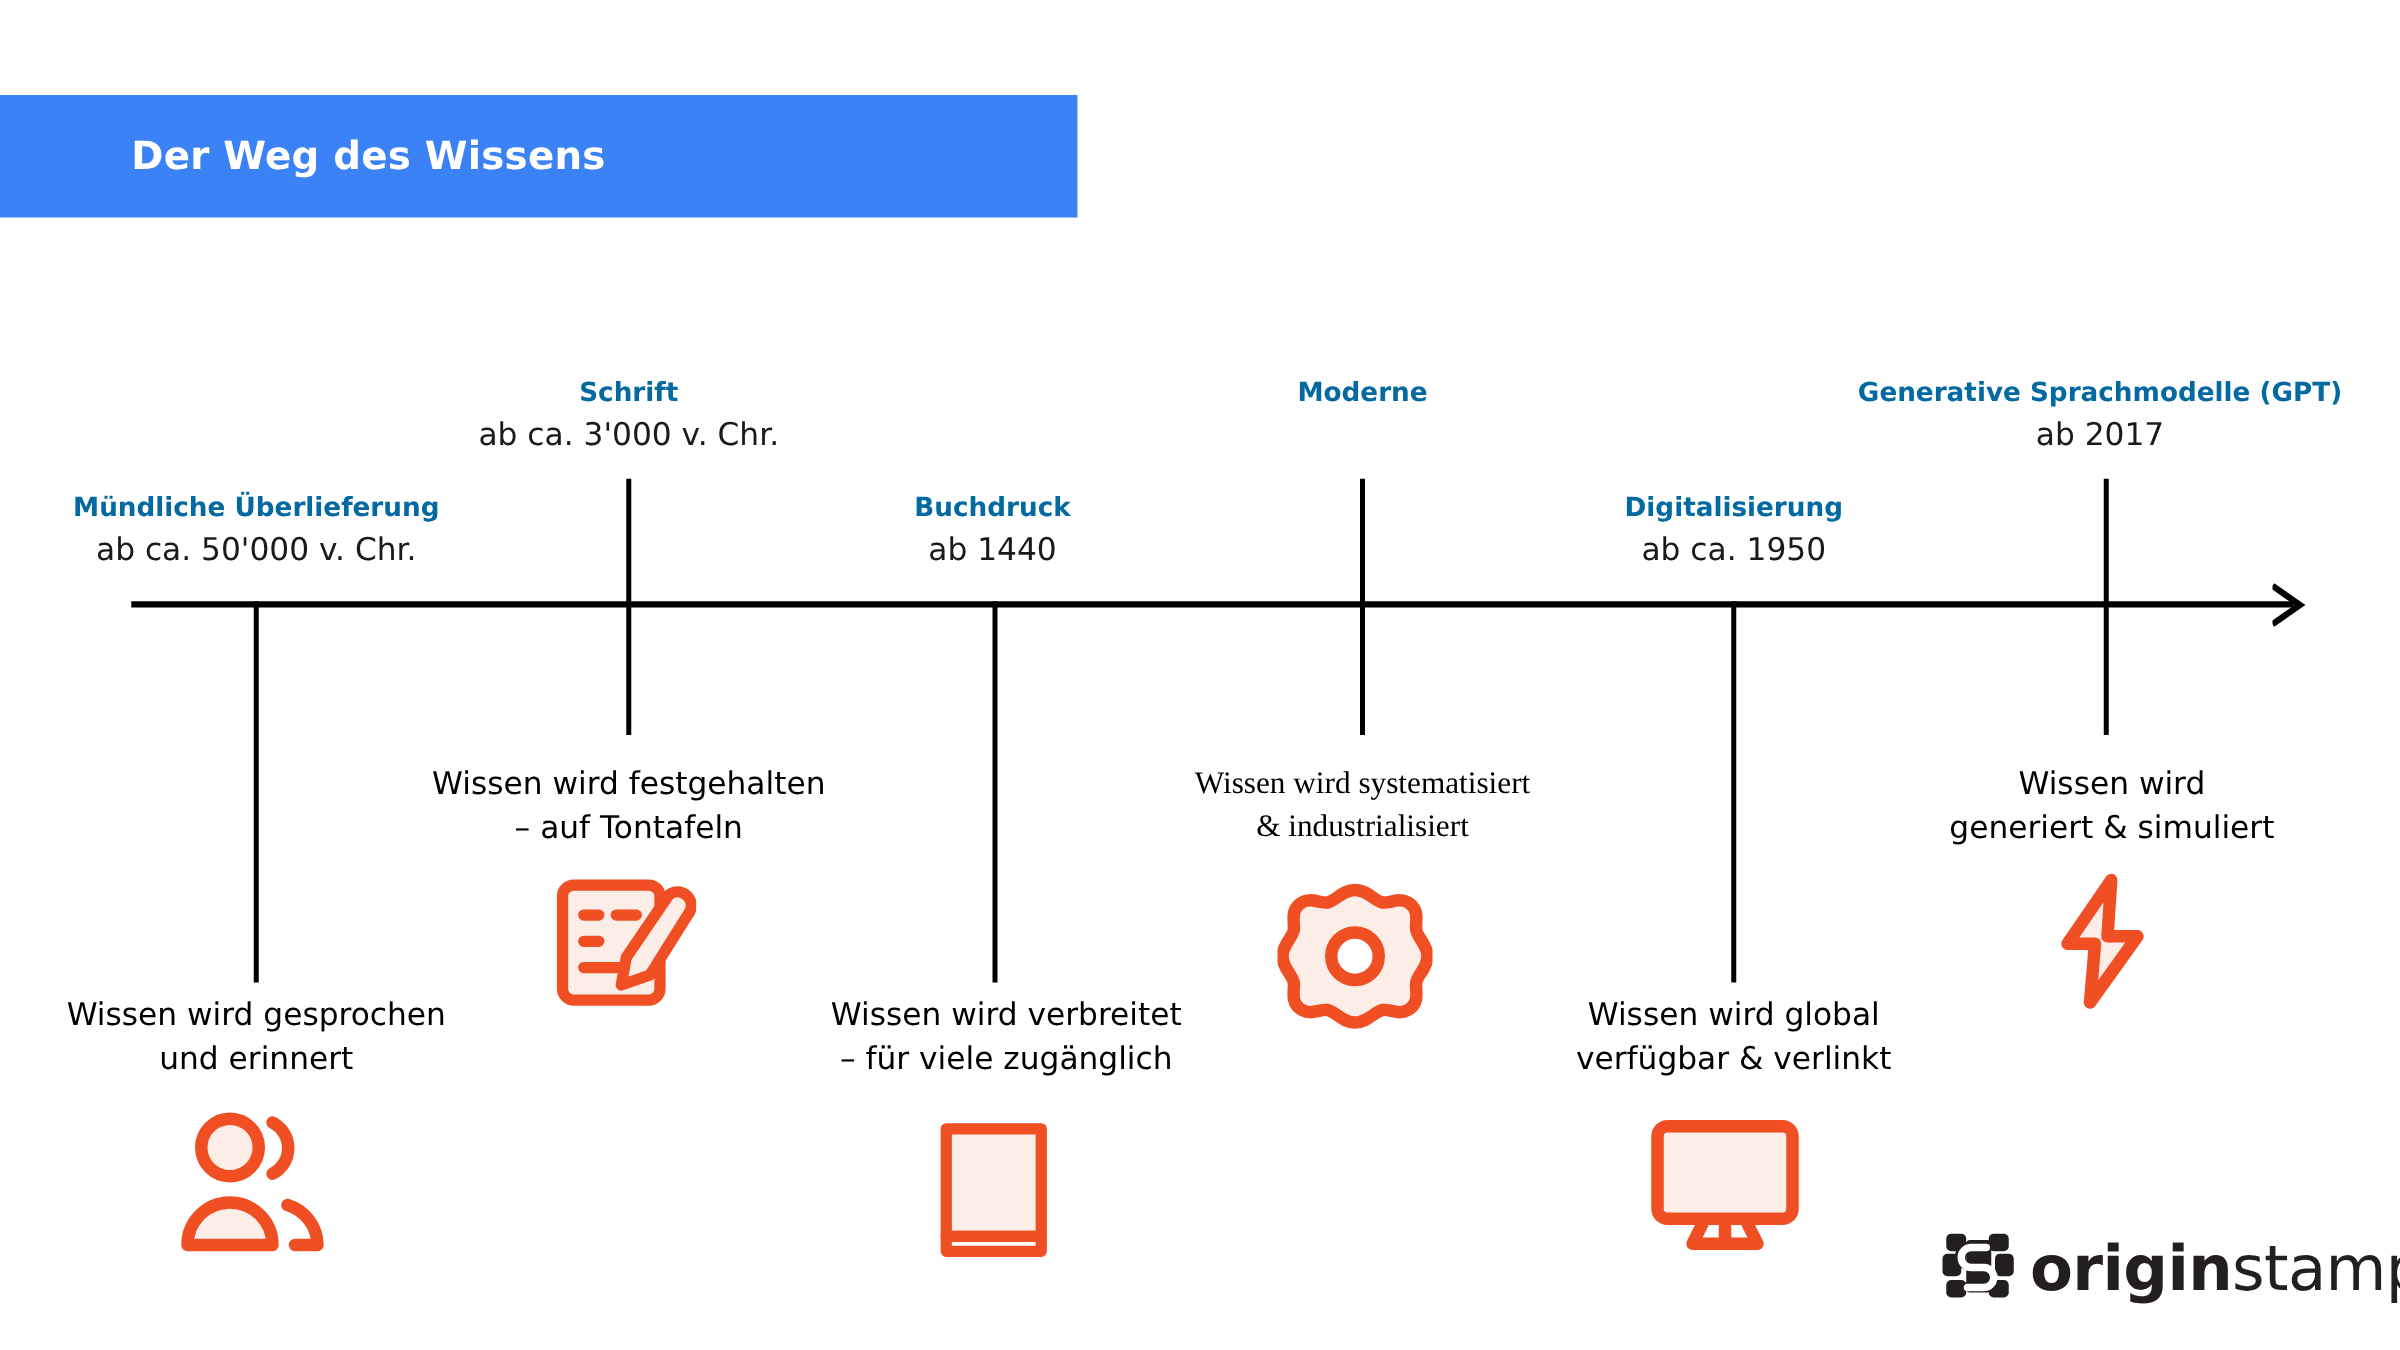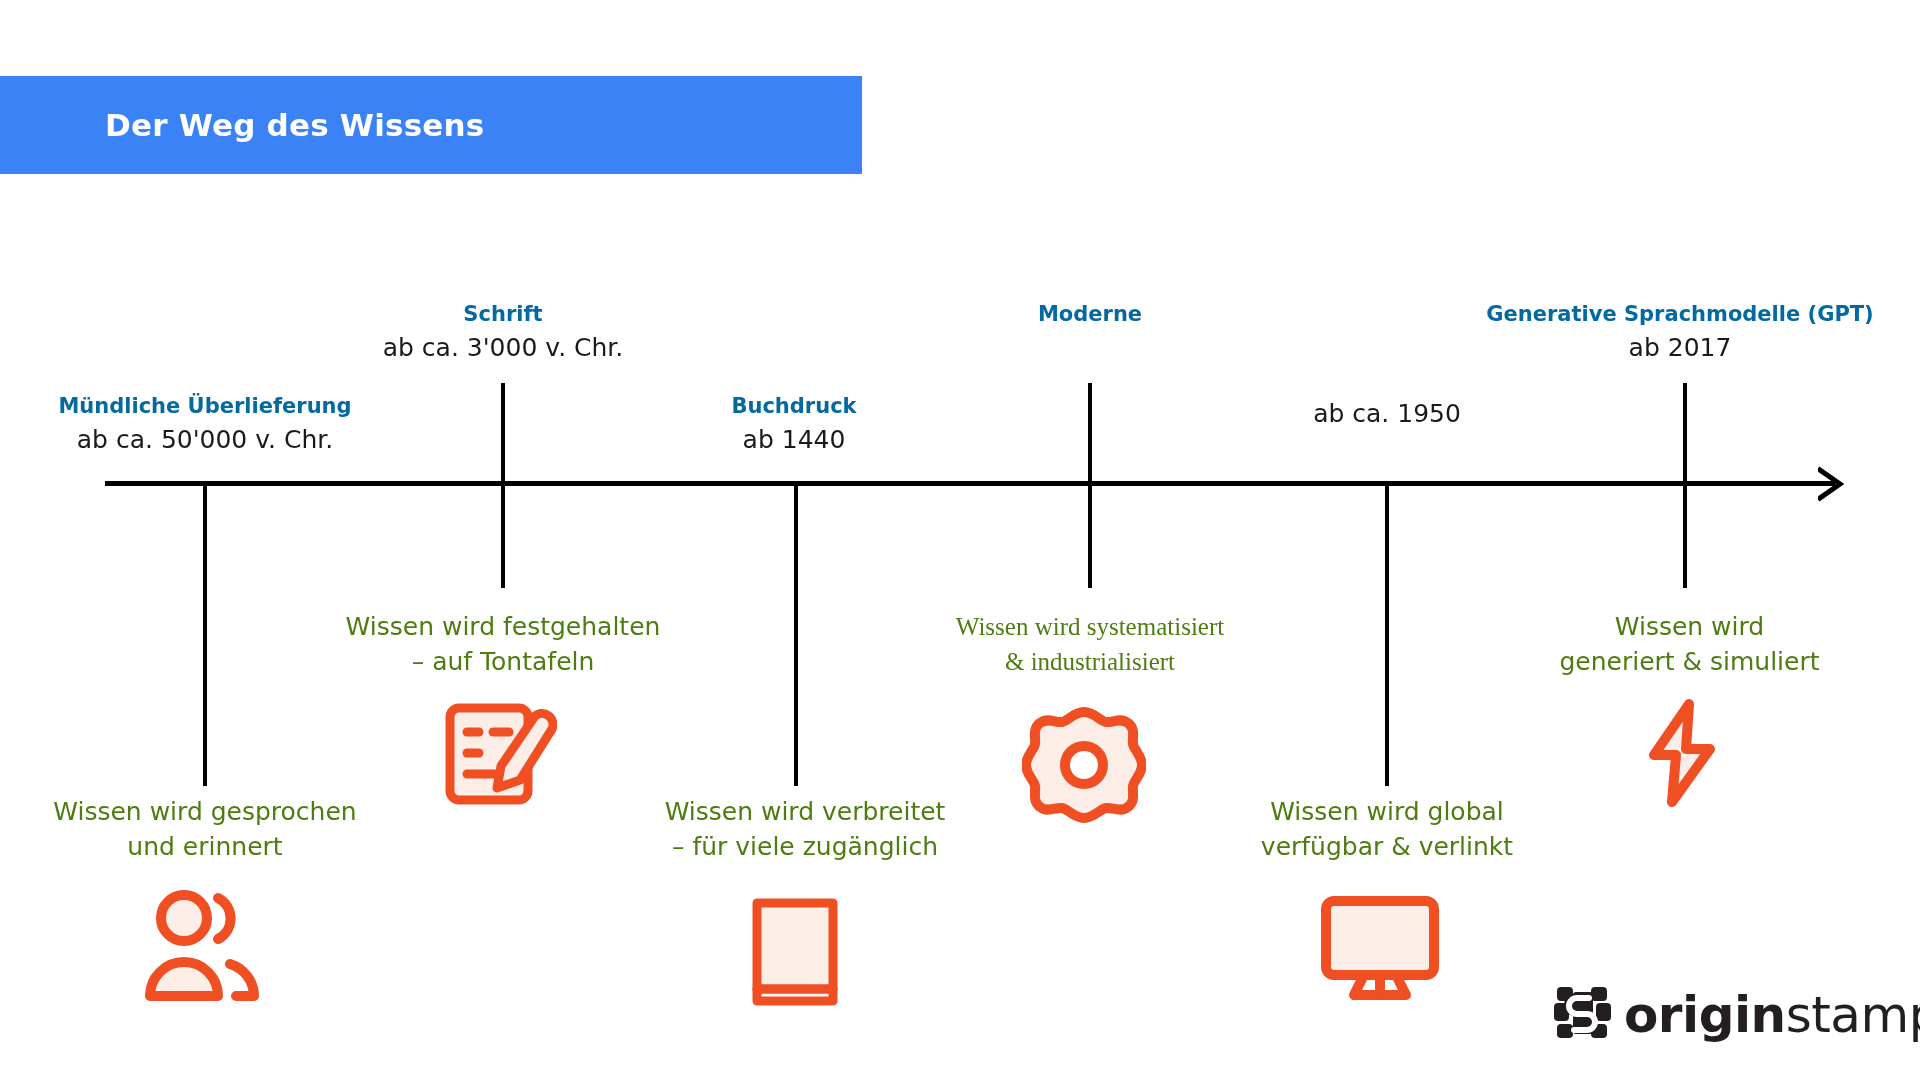--- a/index.html
+++ b/index.html
@@ -79,21 +79,21 @@
     color: #1a1a1a;
     margin-top: 5px;
   }
 
   
   .descr {
     position: absolute;
     text-align: center;
     font-size: 25px;
     line-height: 1.38;
-    color: #4d7c0f;
+    color: #000000;
   }
   .descr .d-line { white-space: nowrap; display: block; }
 
   
   .icon-wrap {
     position: absolute;
   }
   .icon-wrap svg { display: block; }
 
   
@@ -150,20 +150,21 @@
 <div class="milestone" style="left:614px; top:394px; width:360px;">
   <div class="m-title">Buchdruck</div>
   <div class="m-date">ab 1440</div>
 </div>
 
 <div class="milestone" style="left:910px; top:302px; width:360px;">
   <div class="m-title">Moderne</div>
 </div>
 
 <div class="milestone" style="left:1207px; top:394px; width:360px;">
+  <div class="m-title">Digitalisierung</div>
   <div class="m-date">ab ca. 1950</div>
 </div>
 
 <div class="milestone" style="left:1440px; top:302px; width:480px;">
   <div class="m-title">Generative Sprachmodelle (GPT)</div>
   <div class="m-date">ab 2017</div>
 </div>
 
 <div class="descr" style="left:25px; top:795px; width:360px;">
   <span class="d-line">Wissen wird gesprochen</span>

